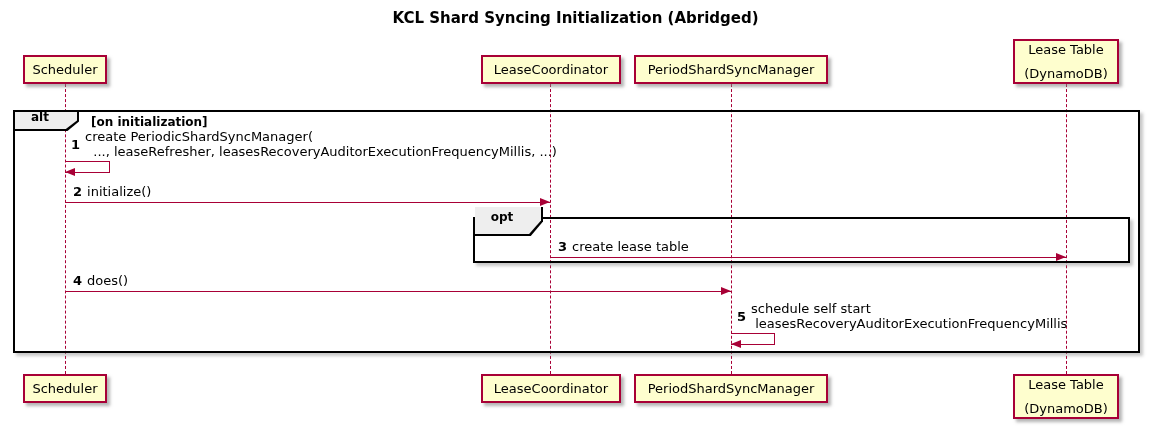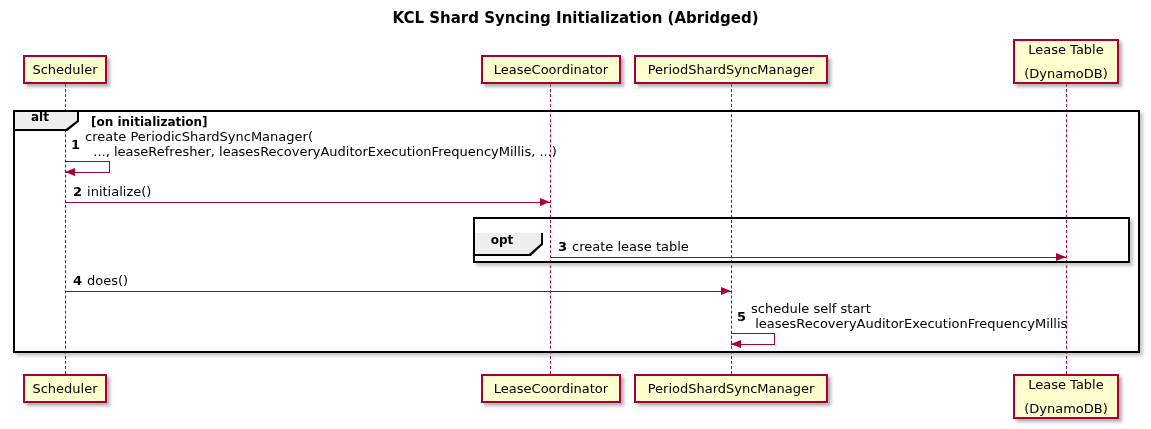--- a/index.html
+++ b/index.html
@@ -94,21 +94,21 @@
   <div class="head-left" style="left:65px;top:168px;"></div>
 
   <div class="msg msg-flex" style="left:73px;top:184px;">
     <span class="num">2</span>
     <span>initialize()</span>
   </div>
   <div class="arrow-line" style="left:65px;top:202px;width:485px;"></div>
   <div class="head-right" style="left:540px;top:198px;"></div>
 
   <div class="frame" style="left:473px;top:217px;width:657px;height:46px;"></div>
-  <div class="tab" style="left:475px;top:233px;width:68px;height:23px;">
+  <div class="tab" style="left:475px;top:207px;width:68px;height:29px;">
     <div class="tab-bg"></div>
     <div class="tab-fg"></div>
     <div class="tab-label">opt</div>
   </div>
 
   <div class="msg msg-flex" style="left:558px;top:239px;">
     <span class="num">3</span>
     <span>create lease table</span>
   </div>
   <div class="arrow-line" style="left:550px;top:257px;width:516px;"></div>

